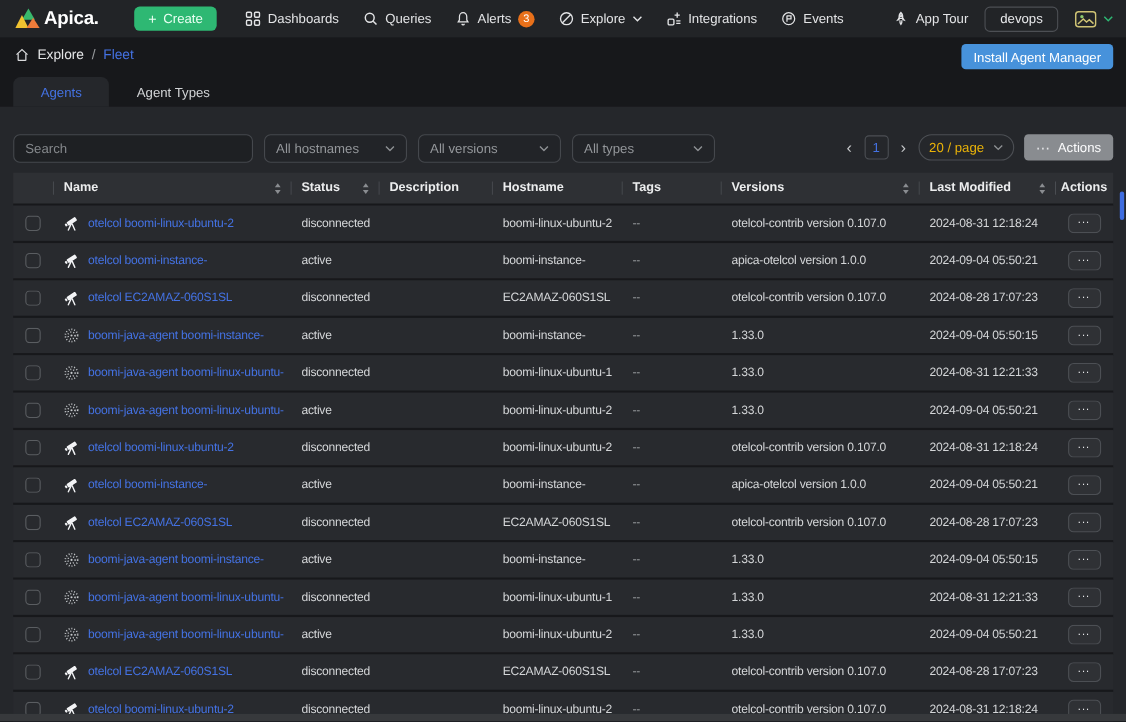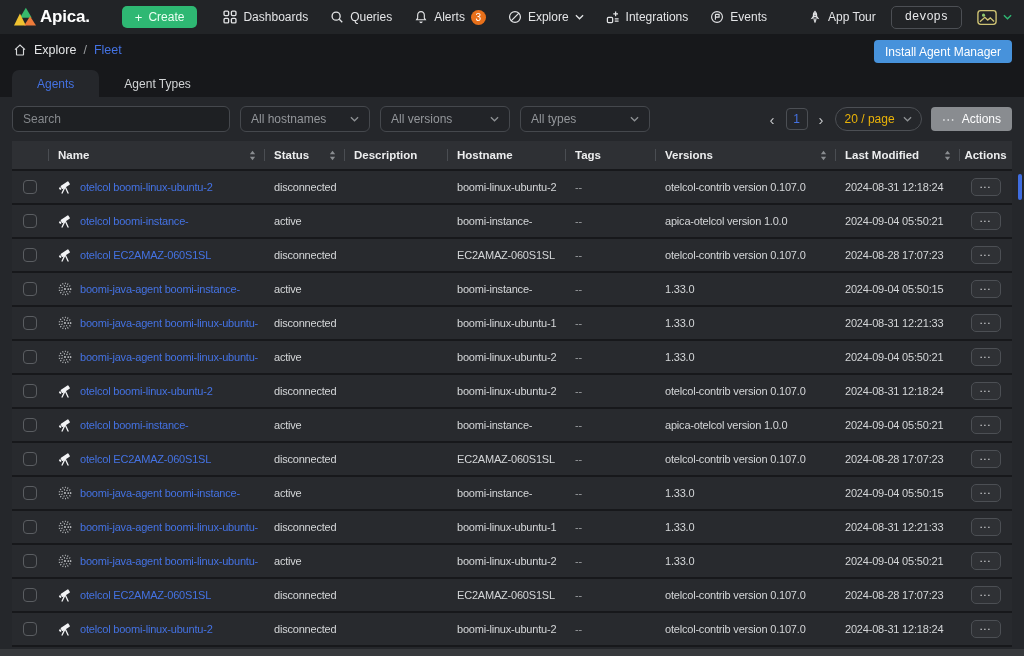--- a/index.html
+++ b/index.html
@@ -14,39 +14,39 @@
     color:#eafff3; font-size:12px; display:flex; align-items:center; gap:6px; cursor:pointer; font-family:inherit; }
   .create-btn .plus { font-size:13px; line-height:1; }
   .nav-items { display:flex; align-items:center; gap:22px; margin-left:26px; }
   .nav-item { display:flex; align-items:center; gap:6px; font-size:12px; color:#e3e4e6; cursor:pointer; white-space:nowrap; }
   .icon { display:inline-flex; align-items:center; justify-content:center; }
   .icon svg { display:block; }
   .badge { min-width:15px; height:15px; border-radius:8px; background:#e8701a; color:#fff; font-size:10px;
     display:inline-flex; align-items:center; justify-content:center; padding:0 3px; }
   .nav-right { margin-left:auto; display:flex; gap:15px; }
   .org-pill { height:23px; padding:0 13px; border:1px solid #4c4f54; border-radius:5px; font-size:12px; color:#e8e9eb;
-    display:flex; align-items:center; cursor:pointer;font-family:Liberation Mono, monospace; }
+    display:flex; align-items:center; cursor:pointer; }
   .avatar-group { display:flex; align-items:center; gap:6px; cursor:pointer; }
 
   
   .bc-row { height:32px; display:flex; align-items:center; padding:0 13px; gap:7px; font-size:12.5px; color:#e4e5e7; }
   .bc-link { cursor:pointer; }
   .bc-sep { color:#9a9da0; }
   .bc-current { color:#4472e3; cursor:pointer; }
   .install-btn { position:absolute; top:40px; right:12px; height:23px; padding:0 11px; background:#4792db; border:none;
     border-radius:4px; color:#fff; font-size:12px; display:flex; align-items:center; cursor:pointer; font-family:inherit; }
 
   
   .tabs-row { display:flex; align-items:flex-end; padding-left:12px; height:31px; }
   .tab { height:27px; padding:0 25px; display:flex; align-items:center; font-size:12px; color:#d2d4d6; cursor:pointer; white-space:nowrap; }
   .tab.active { background:#25272b; color:#4472e3; border-radius:7px 7px 0 0; }
 
   
   .panel { position:absolute; top:97px; left:0; right:0; bottom:0; background:#25272b; }
-  .filter-bar { display:flex; align-items:center; gap:10px; padding:9px 12px; }
+  .filter-bar { display:flex; align-items:flex-start; gap:10px; padding:9px 12px;margin-top:16px; }
   .search-input { width:218px; height:26px; background:#1e2023; border:1px solid #45484d; border-radius:6px;
     color:#c8cacc; font-size:12px; padding:0 10px; outline:none; font-family:inherit; }
   .search-input::placeholder { color:#85888c; }
   .select { width:130px; height:26px; background:#222428; border:1px solid #45484d; border-radius:6px; padding:0 10px;
     display:flex; align-items:center; justify-content:space-between; color:#94979b; font-size:12px; cursor:pointer; }
   .pagination { margin-left:auto; display:flex; align-items:center; gap:9px; }
   .page-arrow { color:#c6c8ca; font-size:15px; line-height:1; cursor:pointer; padding:0 2px; }
   .page-num { width:22px; height:22px; border:1px solid #4c4f54; border-radius:4px; color:#4472e3; font-size:12px;
     display:flex; align-items:center; justify-content:center; cursor:pointer; }
   .page-size { height:24px; border:1px solid #4c4f54; border-radius:12px; padding:0 9px; display:flex; align-items:center;

